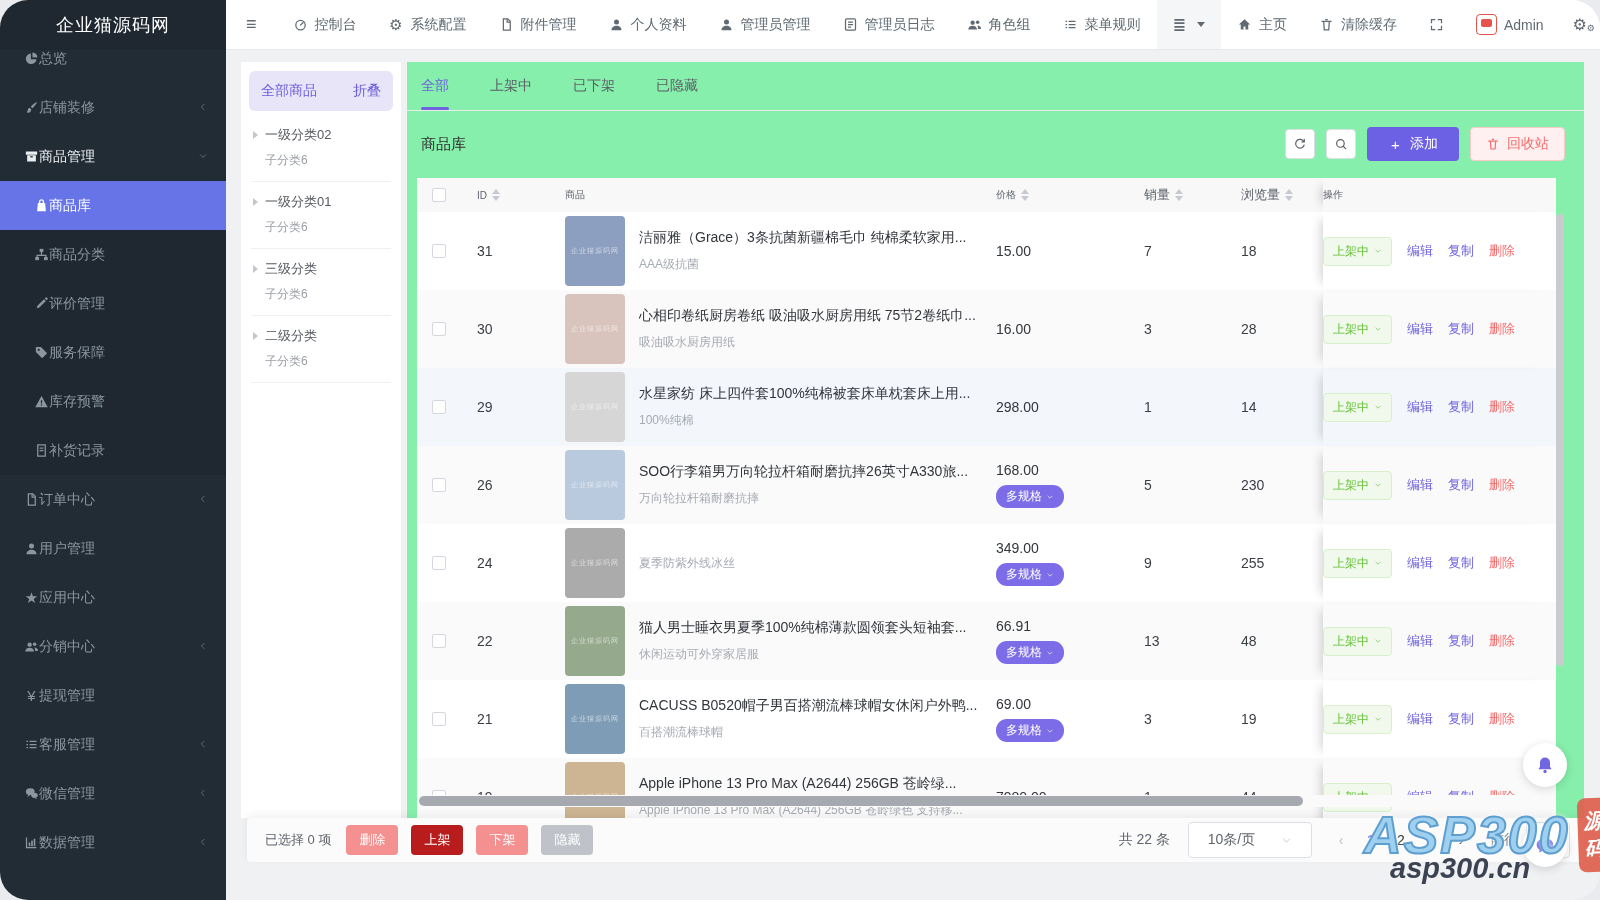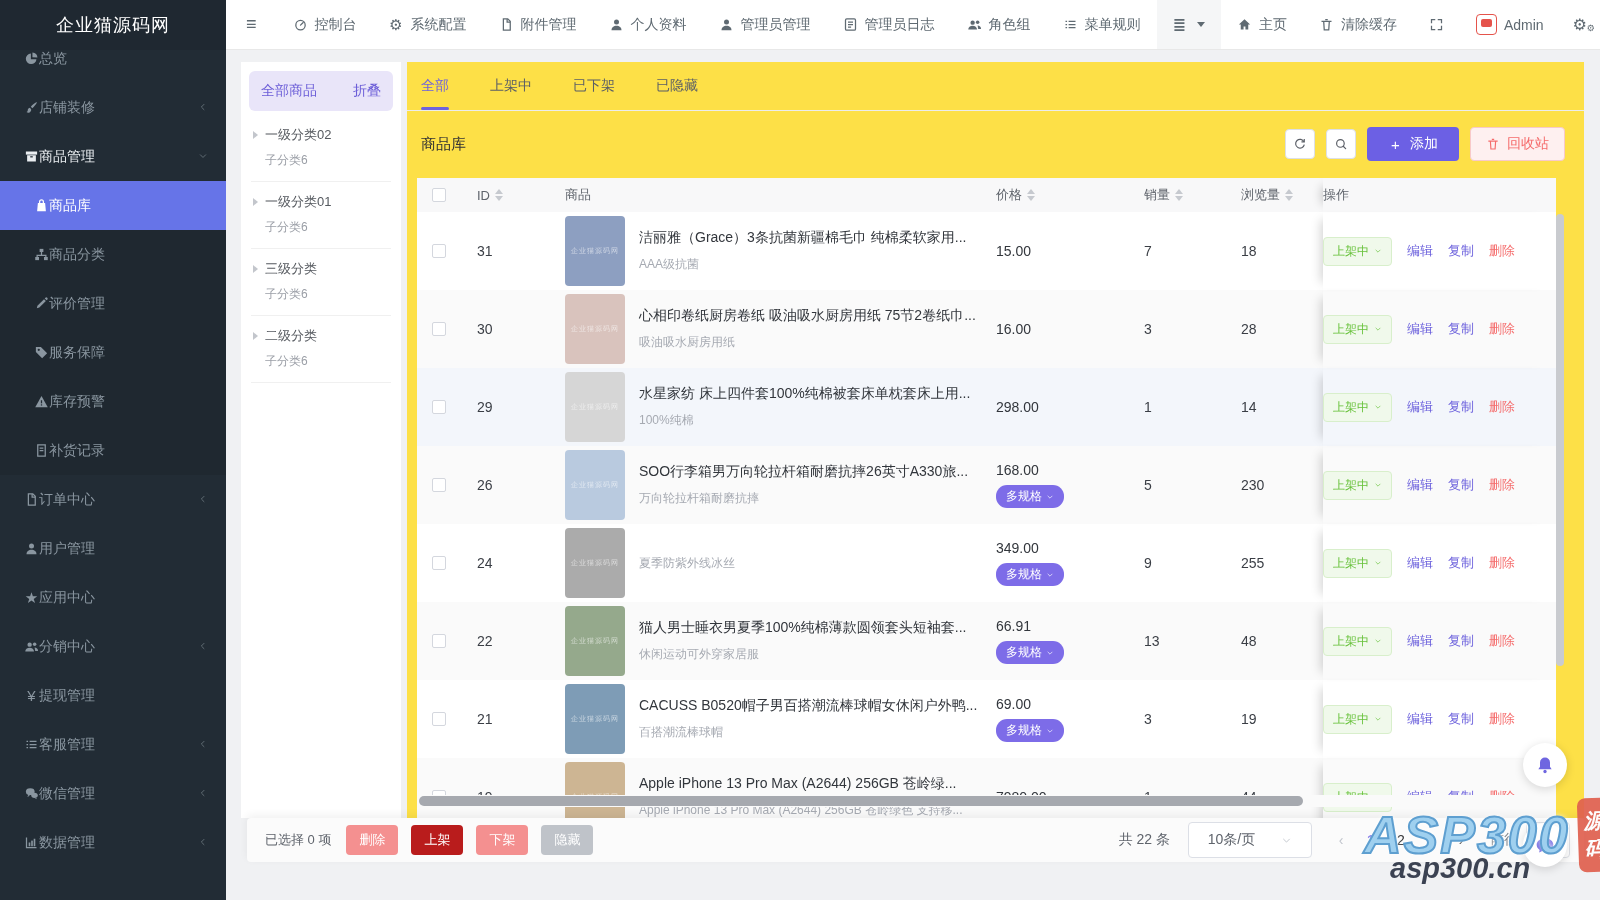--- a/index.html
+++ b/index.html
@@ -1,17 +1,17 @@
 <!DOCTYPE html>
 <html><head>
 <meta charset="utf-8">
 <style>
   html,body{margin:0;padding:0;background:#e9ebee;}
   *{box-sizing:border-box;font-family:"Liberation Sans","DejaVu Sans",sans-serif;}
-  #app{position:relative;width:1600px;height:900px;background:#f0f1f3;overflow:hidden;cursor:default;}
+  #app{position:relative;width:1600px;height:900px;background:#f0f1f3;overflow:hidden;cursor:default;border-radius:28px;}
 
   
   #topbar{position:absolute;top:0;left:0;right:0;height:50px;background:#fff;border-bottom:1px solid #e8e8e8;display:flex;z-index:20;}
   #logo{width:226px;height:50px;background:#1f2831;color:#fff;font-size:18px;display:flex;align-items:center;justify-content:center;letter-spacing:1px;flex:0 0 auto;}
   #topnav{flex:1;display:flex;align-items:stretch;color:#5f6a72;}
   .tn-item{display:flex;align-items:center;gap:7px;padding:0 16px;font-size:14px;cursor:pointer;white-space:nowrap;}
   .tn-burger{padding:0 20px;font-size:16px;}
   .tn-drop{background:#f5f6f7;padding:0 16px;margin-left:auto;}
   .tn-caret{width:0;height:0;border-left:4px solid transparent;border-right:4px solid transparent;border-top:5px solid #5f6a72;margin-left:4px;}
   .avatar{width:21px;height:21px;border-radius:4px;background:#fff;border:1px solid #e5534b;position:relative;flex:0 0 auto;}
@@ -34,21 +34,21 @@
 
   
   #catpanel{position:absolute;left:241px;top:62px;width:160px;height:756px;background:#fff;z-index:5;}
   .cat-head{margin:9px 8px 4px 8px;height:40px;background:#e9e5f9;border-radius:6px;display:flex;align-items:center;justify-content:space-between;padding:0 12px;font-size:14px;color:#6c5ed8;}
   .cat-item{margin:0 10px;padding:11px 2px 10px 2px;border-bottom:1px solid #f0f0f0;}
   .cat-name{font-size:13px;color:#55595f;display:flex;align-items:center;gap:7px;}
   .tri{width:0;height:0;border-top:4px solid transparent;border-bottom:4px solid transparent;border-left:5px solid #c3c6cc;flex:0 0 auto;}
   .cat-sub{font-size:12px;color:#9a9ea6;margin:8px 0 2px 12px;}
 
   
-  #card{position:absolute;left:407px;top:62px;width:1177px;height:756px;background:#fde047;z-index:5;}
+  #card{position:absolute;left:407px;top:62px;width:1177px;height:756px;background:#86efac;z-index:5;}
   #tabs{height:49px;border-bottom:1px solid #ececec;display:flex;padding-left:14px;}
   .tab{margin-right:41px;font-size:14px;color:#5a5e66;line-height:47px;position:relative;cursor:pointer;}
   .tab.active{color:#6e63dd;}
   .tab.active:after{content:"";position:absolute;left:0;bottom:0;width:28px;height:3px;border-radius:2px;background:#6e63dd;}
   #toolbar{height:66px;display:flex;align-items:center;padding:0 19px 0 14px;}
   #pg-title{font-size:15px;color:#333;}
   #toolbar .right{margin-left:auto;display:flex;align-items:center;gap:11px;}
   .icon-btn{width:30px;height:30px;border:1px solid #dcdfe6;border-radius:4px;background:#fff;color:#5a5e66;display:flex;align-items:center;justify-content:center;font-size:14px;cursor:pointer;}
   .btn-add{height:34px;padding:0 21px;background:#6c60e4;color:#fff;border:none;border-radius:4px;font-size:14px;display:flex;align-items:center;gap:7px;cursor:pointer;}
   .btn-recycle{height:34px;padding:0 15px;background:#fef0f0;border:1px solid #f8c9c9;color:#f56c6c;border-radius:4px;font-size:14px;display:flex;align-items:center;gap:7px;cursor:pointer;}
@@ -57,21 +57,21 @@
   #tablewrap{position:absolute;left:10px;top:116px;width:1139px;bottom:0;overflow:hidden;}
   .tr{display:flex;align-items:center;}
   .thead{height:34px;background:#f8f8f9;color:#5f646c;font-size:13px;}
   .c-check{width:43px;flex:0 0 auto;display:flex;justify-content:center;}
   .c-id{width:85px;flex:0 0 auto;padding-left:17px;font-size:14px;color:#3a3e45;}
   .c-prod{width:445px;flex:0 0 auto;display:flex;align-items:center;gap:14px;padding-left:20px;}
   .c-price{width:148px;flex:0 0 auto;padding-left:6px;}
   .c-sales{width:95px;flex:0 0 auto;padding-left:6px;font-size:14px;color:#3a3e45;}
   .c-views{width:90px;flex:0 0 auto;padding-left:8px;font-size:14px;color:#3a3e45;}
   .c-ops{width:233px;flex:0 0 auto;padding-left:0;display:flex;align-items:center;gap:15px;align-self:stretch;box-shadow:-10px 0 10px -8px rgba(0,0,0,.18);}
-  .thead .hc{font-size:13px;color:#5f646c;display:flex;align-items:center;}
+  .thead .hc{font-size:10px;color:#5f646c;display:flex;align-items:center;}
   .sort{display:inline-flex;flex-direction:column;gap:2px;margin-left:5px;}
   .sort i{display:block;width:0;height:0;border-left:4px solid transparent;border-right:4px solid transparent;}
   .sort .up{border-bottom:5px solid #c6c9cf;}
   .sort .dn{border-top:5px solid #c6c9cf;}
   .row{height:78px;background:#fff;}
   .row.stripe{background:#fafafa;}
   .row.hl{background:#f3f6fb;}
   .cbx{width:14px;height:14px;border:1px solid #d4d7de;border-radius:2px;background:#fff;display:inline-block;cursor:pointer;}
   .thumb{width:60px;height:70px;border-radius:4px;flex:0 0 auto;display:flex;align-items:center;justify-content:center;}
   .thumb span{font-size:7px;color:rgba(255,255,255,.55);letter-spacing:1px;}

